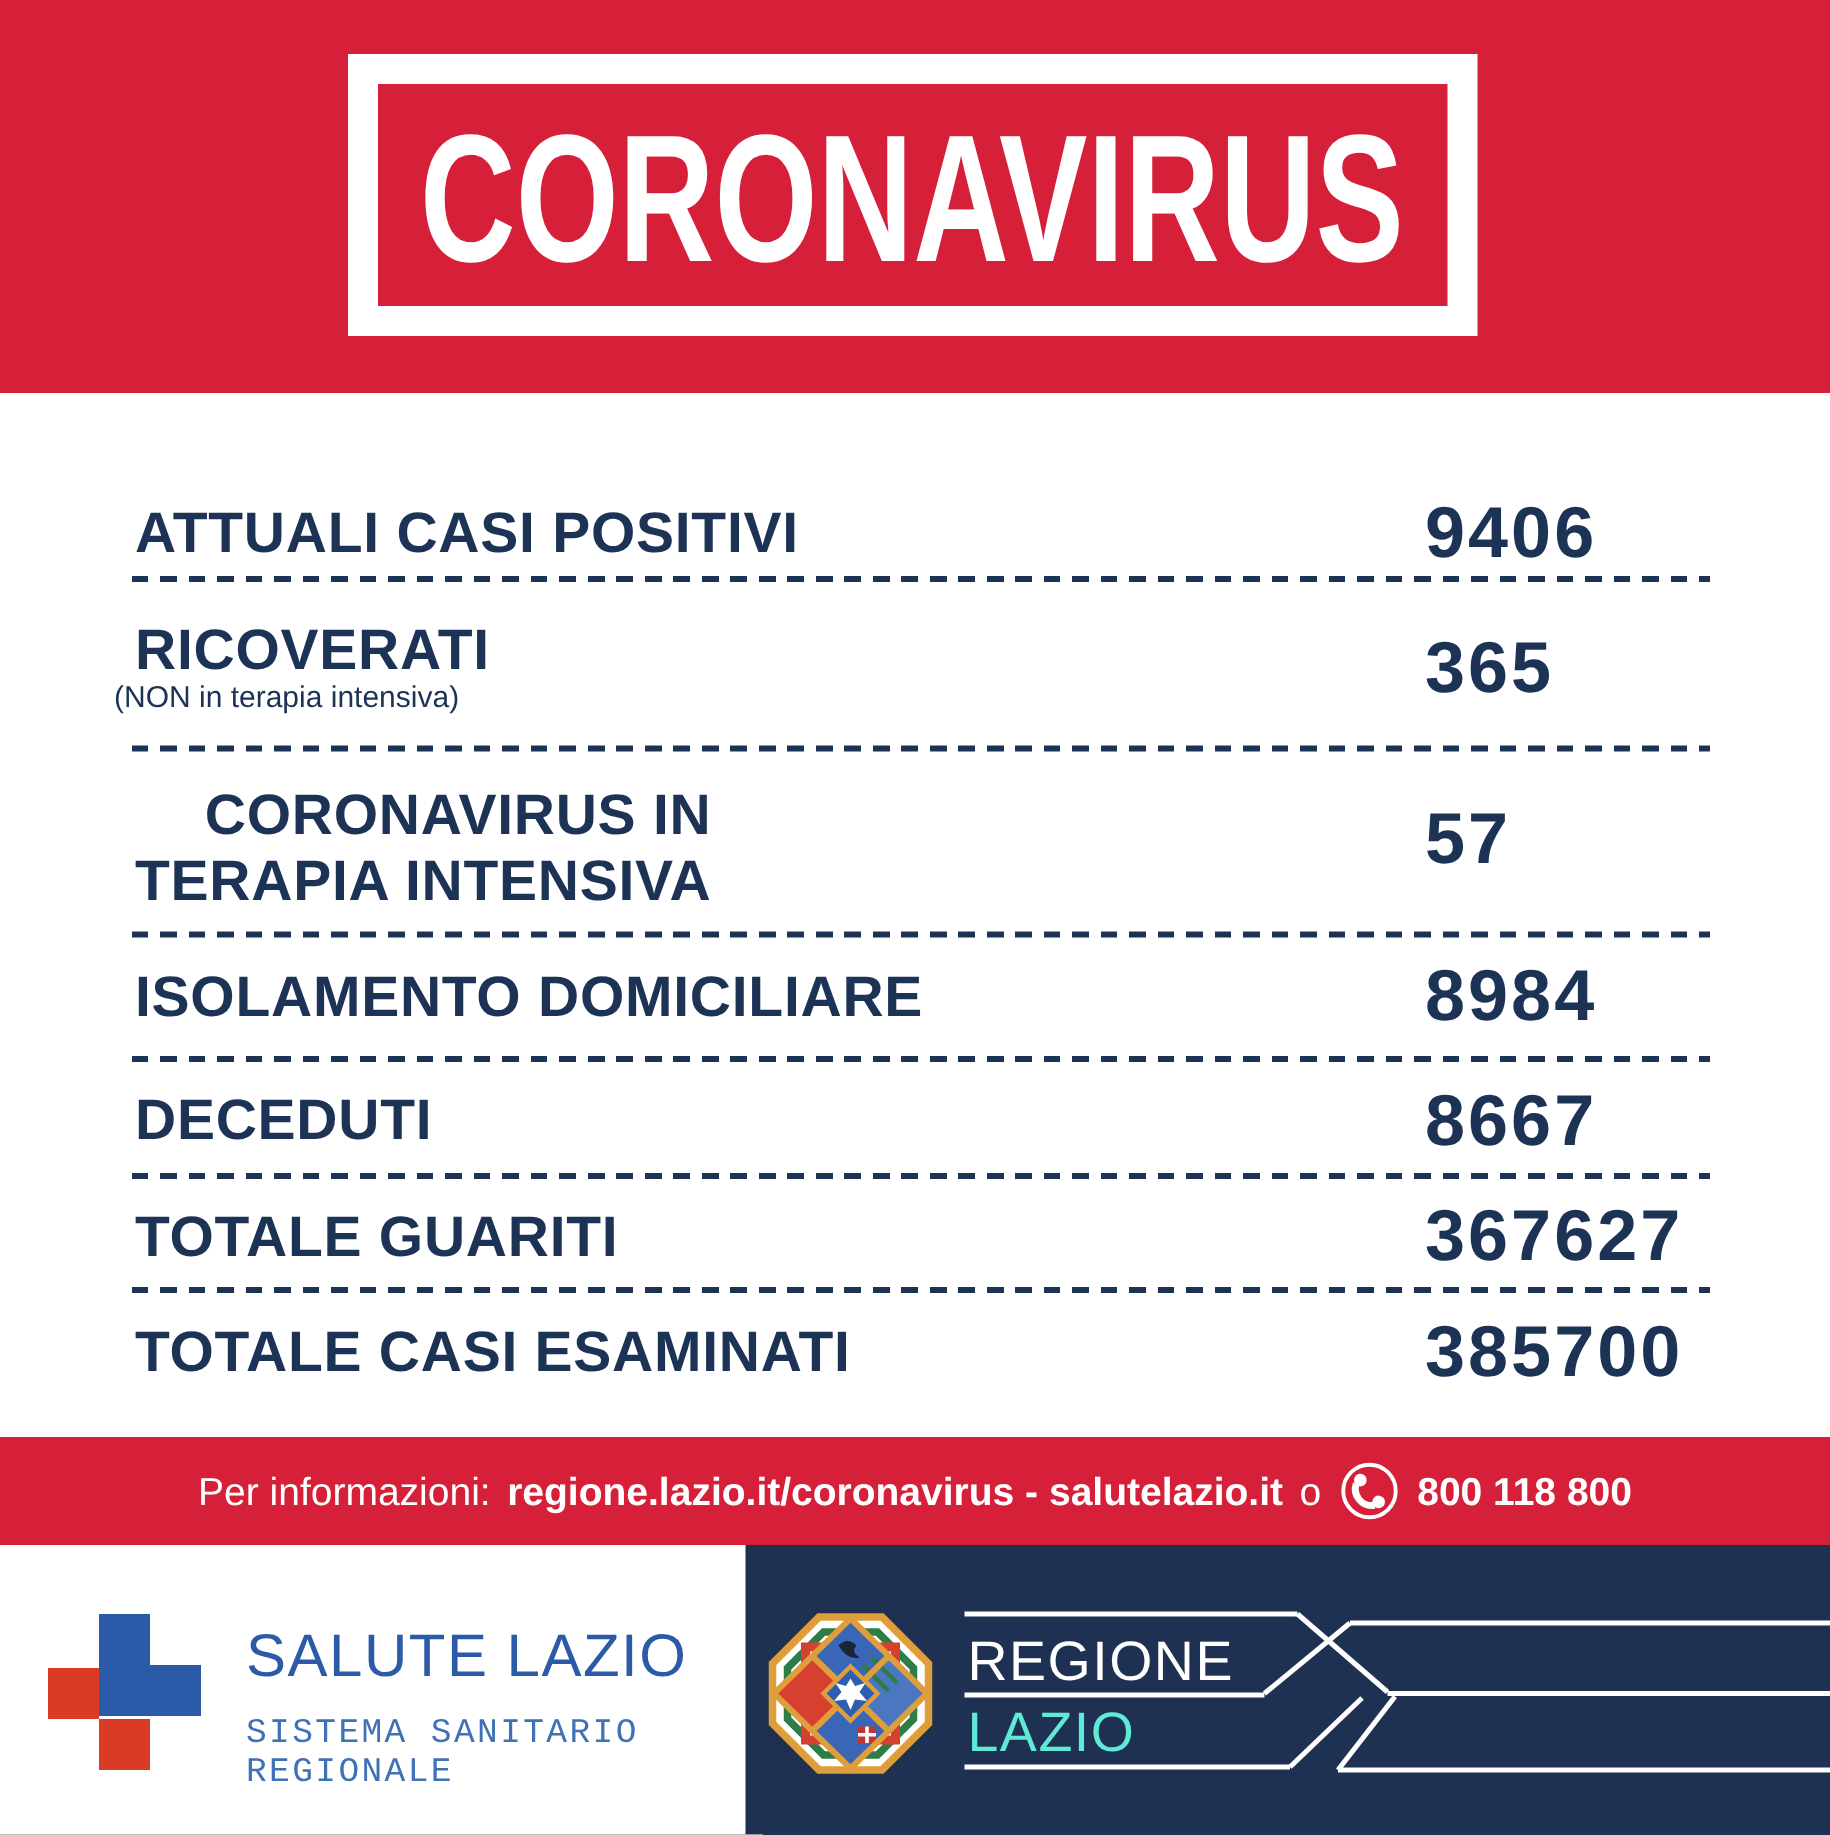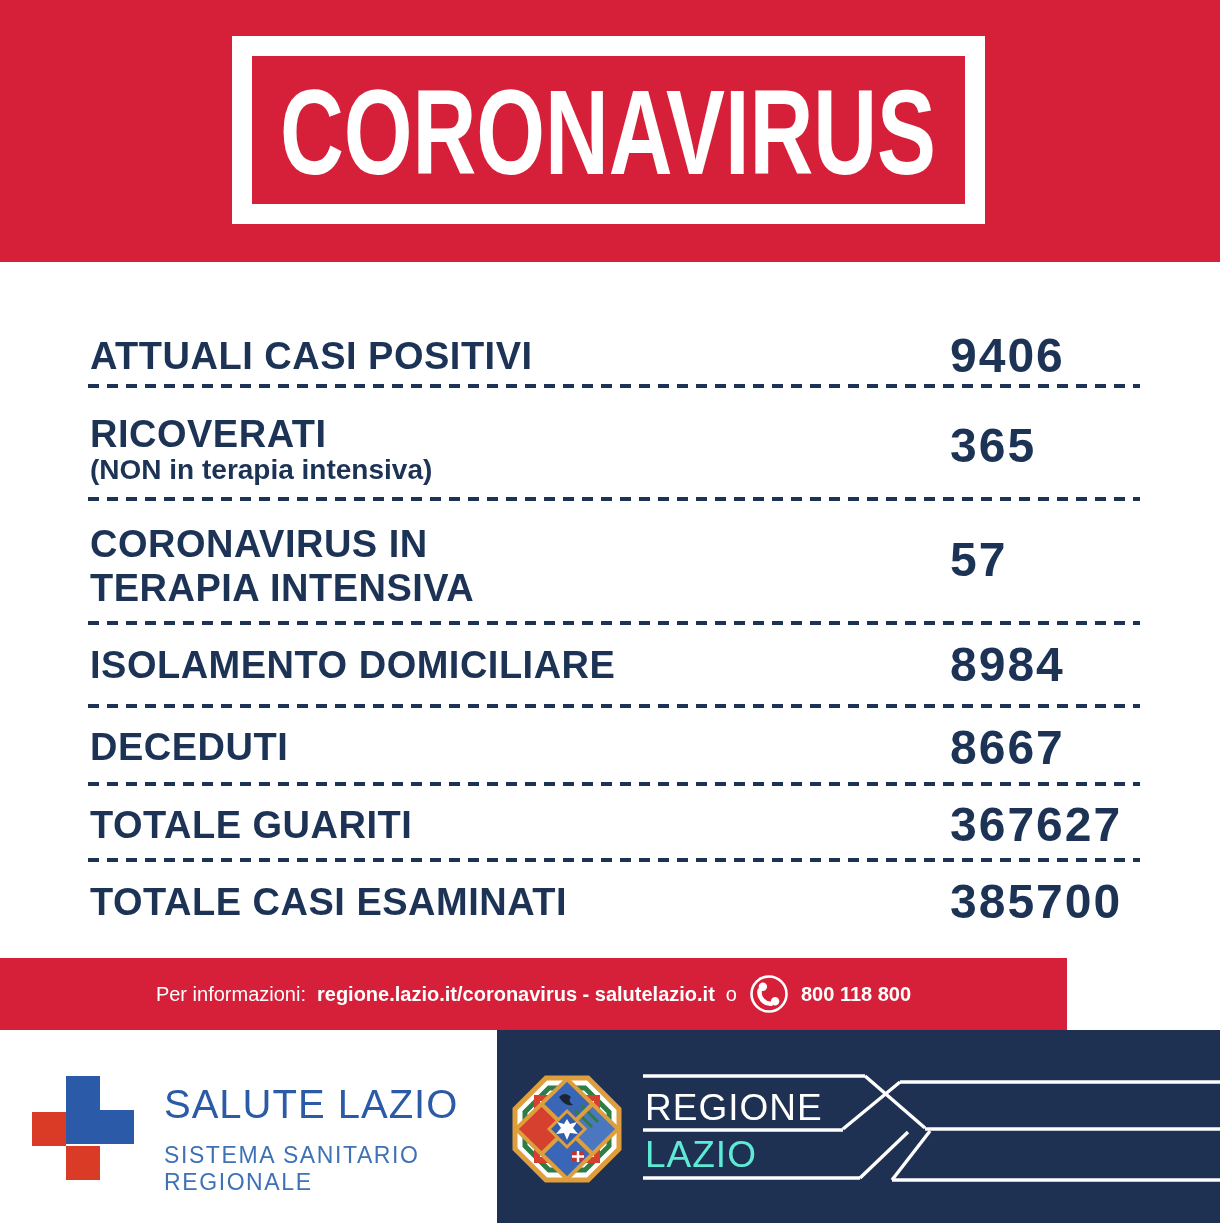--- a/index.html
+++ b/index.html
@@ -17,36 +17,36 @@
   .hdr{position:absolute;left:0;top:0;width:1220px;height:262px;background:var(--c-red);}
   .hdr-box{position:absolute;left:232px;top:36px;width:753px;height:188px;border:20px solid #fff;}
   .hdr-box svg{display:block}
 
   
   .date{position:absolute;left:0;top:286px;width:1220px;text-align:center;
         color:var(--c-red);font-weight:bold;font-size:27px;letter-spacing:3px;}
 
   
   .stat-label{position:absolute;left:90px;color:var(--c-navy);font-weight:bold;font-size:38px;
-              letter-spacing:.5px;line-height:1.16;white-space:pre-line;}
-  .stat-sub{position:absolute;left:90px;color:var(--c-navy);font-weight:bold;font-size:28px;}
+              letter-spacing:.5px;line-height:1.16;white-space:pre-line;text-align:right;}
+  .stat-sub{position:absolute;left:76px;color:var(--c-navy);font-weight:normal;font-size:20px;}
   .stat-value{position:absolute;left:950px;color:var(--c-navy);font-weight:bold;font-size:48px;letter-spacing:2px;}
   .dash{position:absolute;left:88px;width:1052px;height:4px;
         background:repeating-linear-gradient(90deg,var(--c-navy) 0 11px,transparent 11px 19px);}
 
   
-  .infobar{position:absolute;left:0;top:958px;width:1067px;height:72px;background:var(--c-red);
-           display:flex;align-items:center;justify-content:center;gap:11px;color:#fff;font-size:20px;}
+  .infobar{position:absolute;left:0;top:958px;width:1220px;height:72px;background:var(--c-red);
+           display:flex;align-items:center;justify-content:center;gap:11px;color:#fff;font-size:26px;}
   .infobar .b{font-weight:bold}
   .infobar svg{display:block}
 
   
   .salute-panel{position:absolute;left:0;top:1030px;width:497px;height:193px;background:#fff;}
   .salute-title{position:absolute;left:164px;top:52px;color:var(--c-blue);font-size:40px;letter-spacing:1px;}
-  .salute-sub{position:absolute;left:164px;top:112px;color:var(--c-lightblue);font-size:23px;letter-spacing:1.6px;}
+  .salute-sub{position:absolute;left:164px;top:112px;color:var(--c-lightblue);font-size:23px;letter-spacing:1.6px;font-family:Liberation Mono, monospace;}
   .cross{position:absolute;left:32px;top:46px;}
   .regione-panel{position:absolute;left:497px;top:1030px;width:723px;height:226px;background:var(--c-panel);}
   .reg-lines{position:absolute;left:0;top:0;}
   .emblem{position:absolute;left:15px;top:45px;}
   .reg-t1{position:absolute;left:148px;top:57px;color:#fff;font-size:37px;letter-spacing:1px;font-weight:400;}
   .reg-t2{position:absolute;left:148px;top:104px;color:#5eead4;font-size:37px;letter-spacing:1px;font-weight:400;}
 </style>
 </head>
 <body>
 

